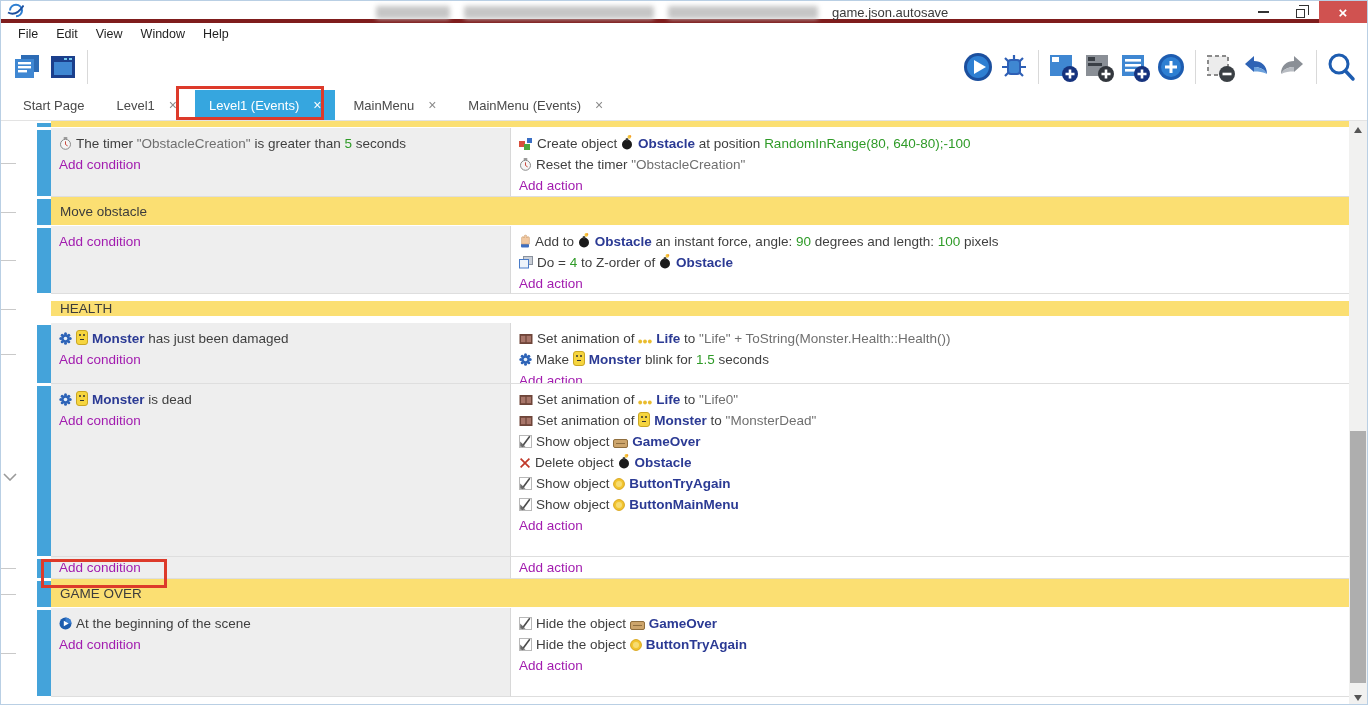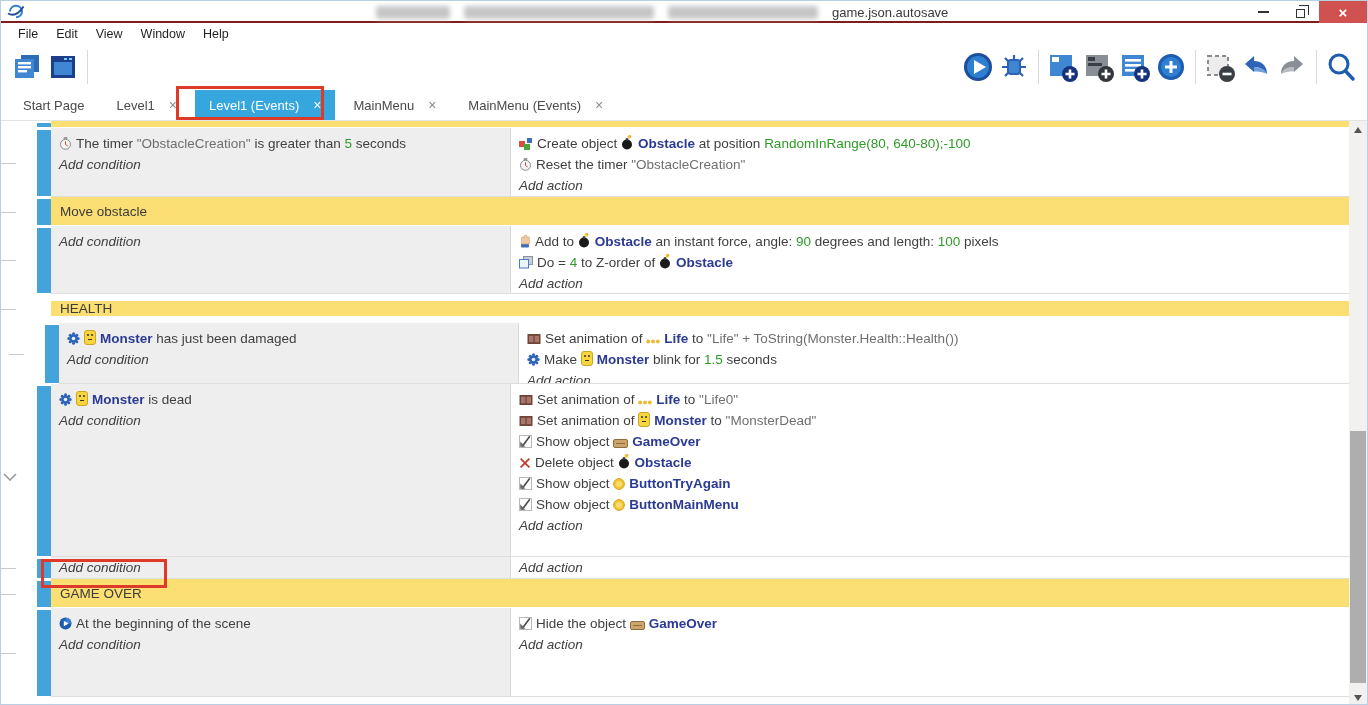--- a/index.html
+++ b/index.html
@@ -2,21 +2,21 @@
 <html><head>
 <meta charset="utf-8">
 <style>
   * { box-sizing: border-box; margin: 0; padding: 0; }
   body { font-family: "Liberation Sans", "DejaVu Sans", sans-serif; background:#fff; }
   #app { position: relative; width: 1368px; height: 705px; background:#fff; overflow: hidden;
          border: 1px solid #b9cfe4; }
 
   
   #titlebar { position:absolute; top:0; left:0; width:100%; height:22px; background:#fff;
-              border-bottom:2px solid #7f1d1d; display:flex; align-items:center; }
+              border-bottom:4px solid #7f1d1d; display:flex; align-items:center; }
   #app-logo { margin-left:6px; display:inline-flex; }
   #title-wrap { position:absolute; left:375px; top:0; height:22px; display:flex; align-items:center; gap:14px; }
   .blur-pill { height:13px; background:#c6c6c6; filter:blur(2.5px); border-radius:2px; }
   .blur-pill.p1{ width:74px; } .blur-pill.p2{ width:190px; } .blur-pill.p3{ width:150px; }
   #window-title-text { font-size:13px; color:#3a3a3a; }
   #window-controls { position:absolute; right:0; top:0; height:22px; display:flex; }
   .win-btn { width:37px; height:22px; display:flex; align-items:center; justify-content:center; cursor:pointer; }
   .win-btn .min-bar { width:11px; height:2px; background:#333; }
   .win-btn .restore-shape { width:9px; height:9px; border:1.5px solid #333; position:relative; background:#fff; margin-top:2px;}
   .win-btn .restore-shape::before { content:""; position:absolute; left:2px; top:-5px; width:9px; height:9px;
@@ -58,21 +58,21 @@
   .cell { padding-top:5px; border-bottom:1px solid #dedede; overflow:hidden; }
   .cond { width:460px; background:#eeeeee; border-right:1px solid #d8d8d8; }
   .act  { flex:1; background:#ffffff; }
   .cell.empty { padding-top:0; }
   .line { height:21px; line-height:21px; padding-left:8px; white-space:nowrap; overflow:hidden;
           font-size:13.5px; color:#3f3f3f; cursor:pointer; }
   .line .ico { display:inline-block; vertical-align:-2px; margin-right:4px; }
   .line .o { color:#2b3a94; font-weight:bold; }
   .line .g { color:#2f9b28; }
   .line .q { color:#6f6f6f; }
-  .line.ph { color:#404040;font-style:italic; }
+  .line.ph { color:#a21caf; }
 
   
   #scrollbar { position:absolute; top:120px; right:0; width:18px; height:585px; background:#f1f1f0; }
   .scroll-arrow { position:absolute; left:0; width:18px; height:17px; display:flex; align-items:center;
                   justify-content:center; cursor:pointer; }
   #scroll-up { top:0; } #scroll-down { bottom:0; }
   .tri-up { width:0; height:0; border-left:4px solid transparent; border-right:4px solid transparent;
             border-bottom:6px solid #555; }
   .tri-down { width:0; height:0; border-left:4px solid transparent; border-right:4px solid transparent;
               border-top:6px solid #555; }
@@ -351,21 +351,21 @@
       </div>
       <div class="row" style="height: 29px; align-items: center;">
         <div class="gutter">
           <span class="tick"></span>
         </div>
         <div class="bar"></div>
         <div class="comment">
           <span>HEALTH</span>
         </div>
       </div>
-      <div class="row" style="height: 61px; margin-left: 8px;">
+      <div class="row" style="height: 61px;">
         <div class="gutter">
           <span class="tick"></span>
         </div>
         <div class="bar"></div>
         <div class="cell cond">
           <div class="line"><span class="ico"><svg width="13" height="13" viewBox="0 0 13 13">
                 <g fill="#2e64b8">
                   <circle cx="6.5" cy="1.8" r="1.5"></circle>
                   <circle cx="6.5" cy="11.2" r="1.5"></circle>
                   <circle cx="1.8" cy="6.5" r="1.5"></circle>
@@ -537,20 +537,28 @@
         </div>
         <div class="cell act">
           <div class="line"><span class="ico"><svg width="13" height="13" viewBox="0 0 13 13">
                 <rect x="0.5" y="0.5" width="12" height="12" fill="#fff" stroke="#b8b8b8"></rect>
                 <path d="M10.8 1.2 L3 11.8" stroke="#4a4a4a" stroke-width="1.6"></path>
                 <path d="M1.2 6.5 L1.2 11.8 L6.5 11.8 Z" fill="#6a6a6a"></path>
               </svg></span><span class="t">Hide the object </span><span class="ico"><svg width="15" height="9" viewBox="0 0 15 9">
                 <rect x="0.5" y="0.5" width="14" height="8" rx="1.5" fill="#cda56c" stroke="#8f6e3e"></rect>
                 <path d="M3 4.5h9" stroke="#8f6e3e" stroke-width="1"></path>
               </svg></span><span class="o">GameOver</span></div>
+          <div class="line"><span class="ico"><svg width="13" height="13" viewBox="0 0 13 13">
+                <rect x="0.5" y="0.5" width="12" height="12" fill="#fff" stroke="#b8b8b8"></rect>
+                <path d="M10.8 1.2 L3 11.8" stroke="#4a4a4a" stroke-width="1.6"></path>
+                <path d="M1.2 6.5 L1.2 11.8 L6.5 11.8 Z" fill="#6a6a6a"></path>
+              </svg></span><span class="t">Hide the object </span><span class="ico"><svg width="12" height="12" viewBox="0 0 12 12">
+                <circle cx="6" cy="6" r="5.4" fill="#f2c530" stroke="#d8a51c"></circle>
+                <circle cx="6" cy="6" r="3" fill="#f7dc72"></circle>
+              </svg></span><span class="o">ButtonTryAgain</span></div>
           <div class="line ph">Add action</div>
         </div>
       </div>
     </div>
 
   <div id="scrollbar">
     <div id="scroll-up" class="scroll-arrow">
         <span class="tri-up"></span>
       </div>
     <div id="scroll-thumb"></div>

